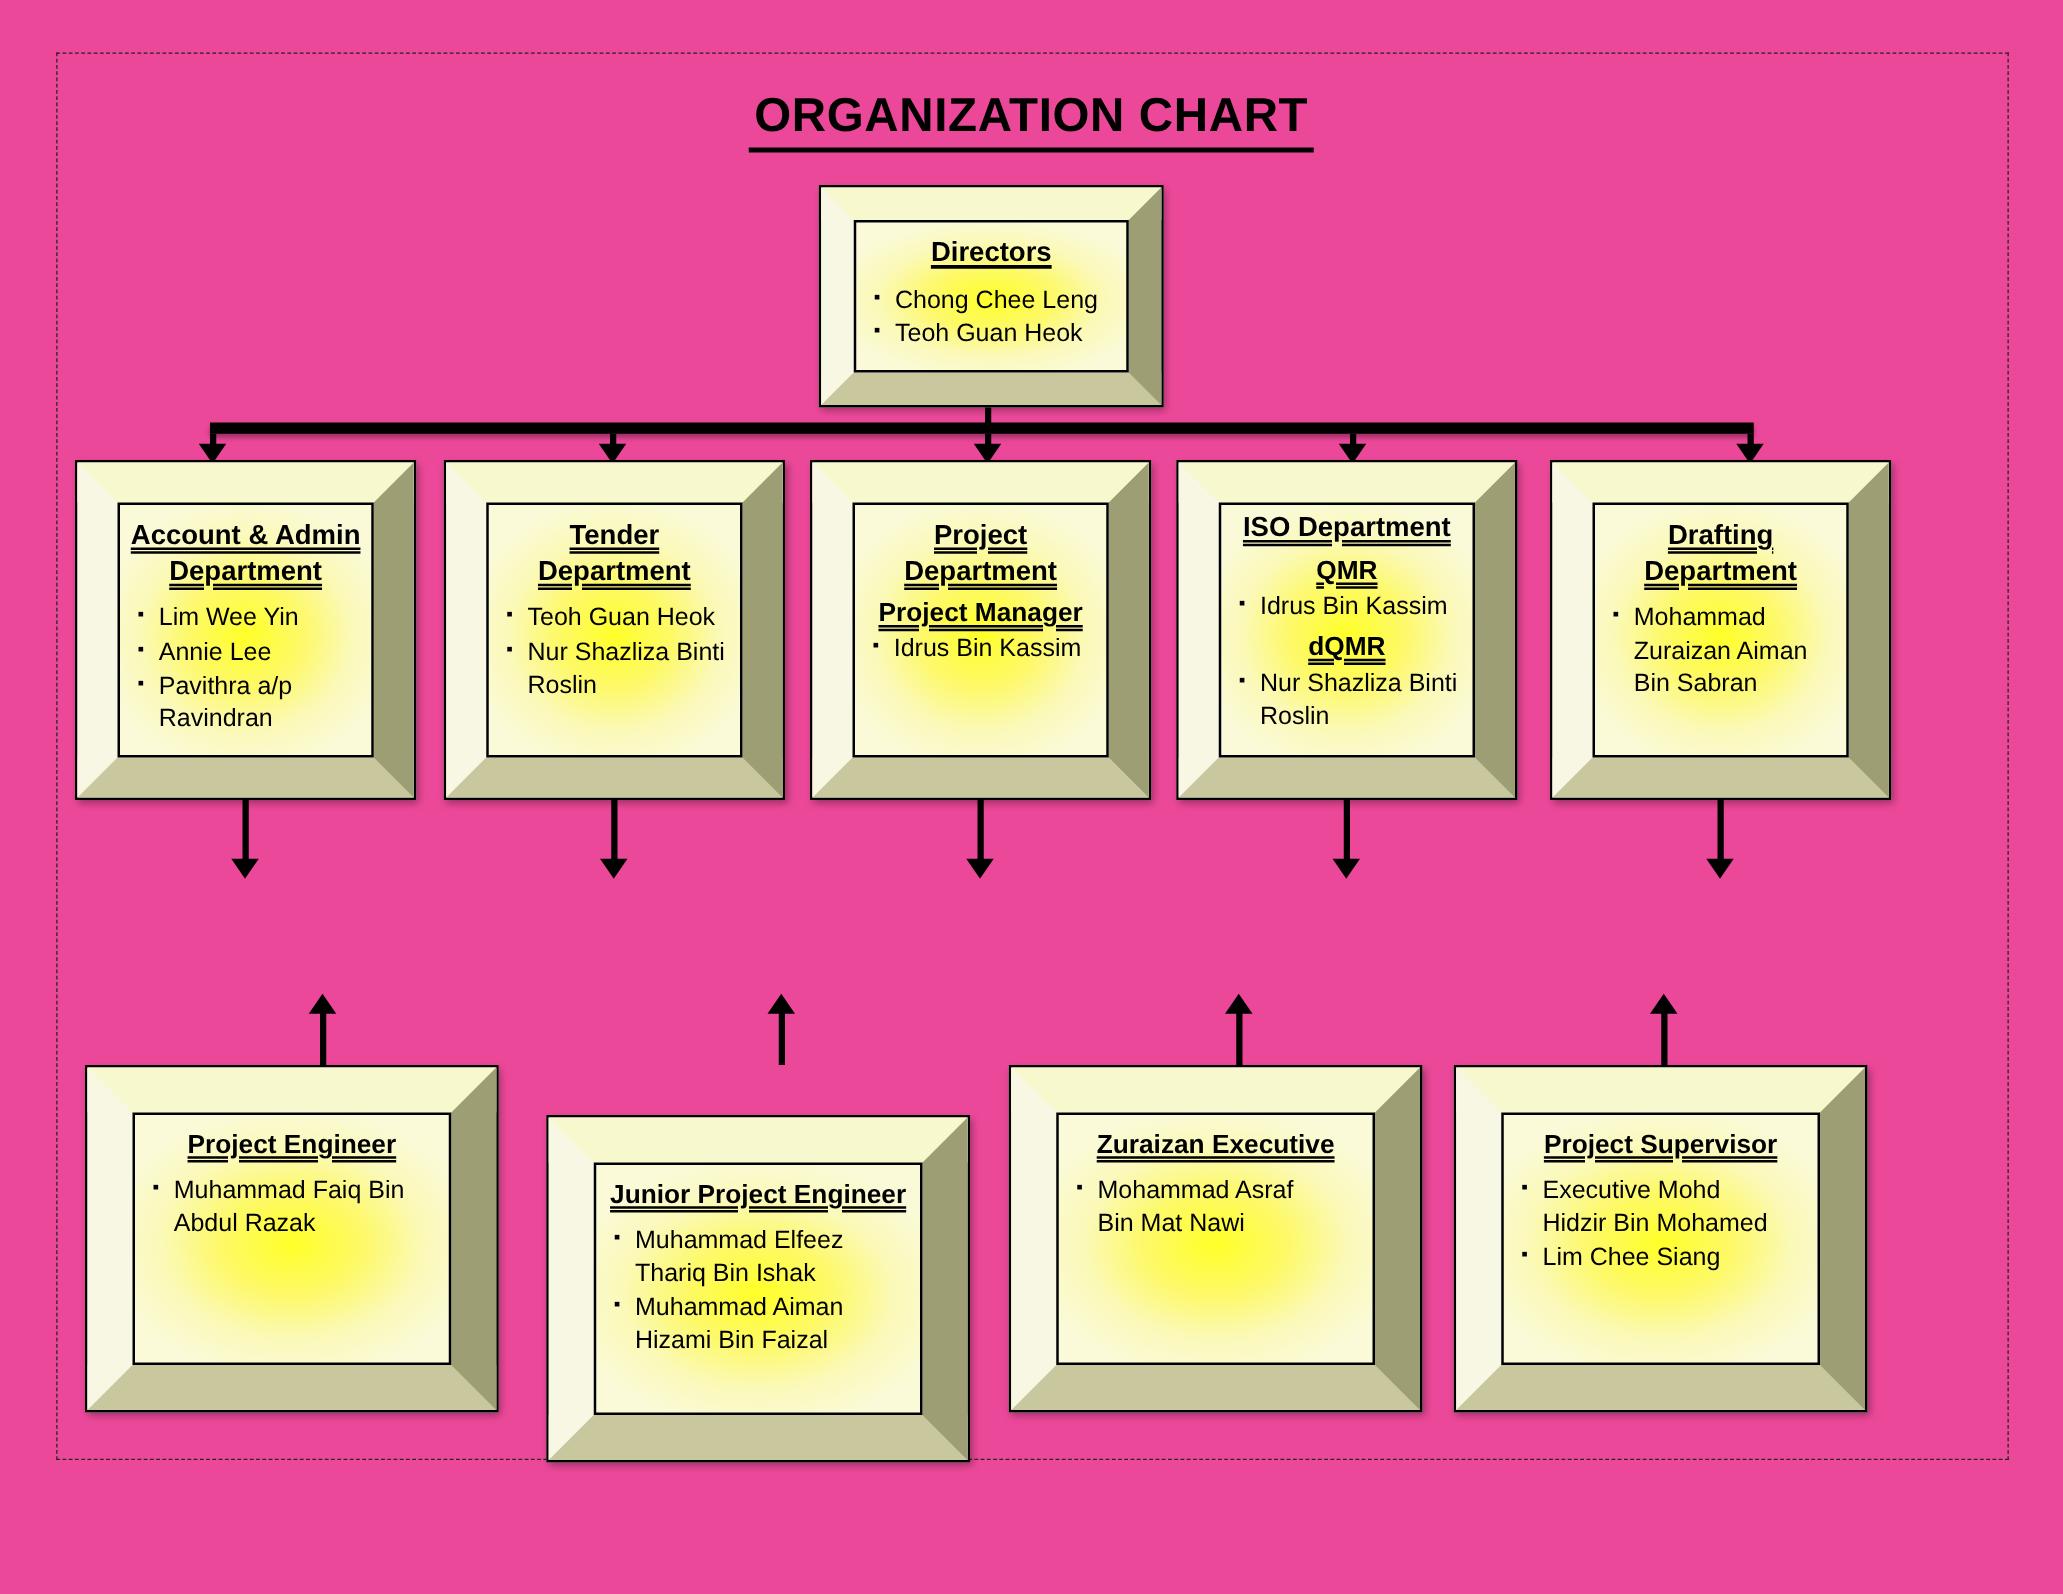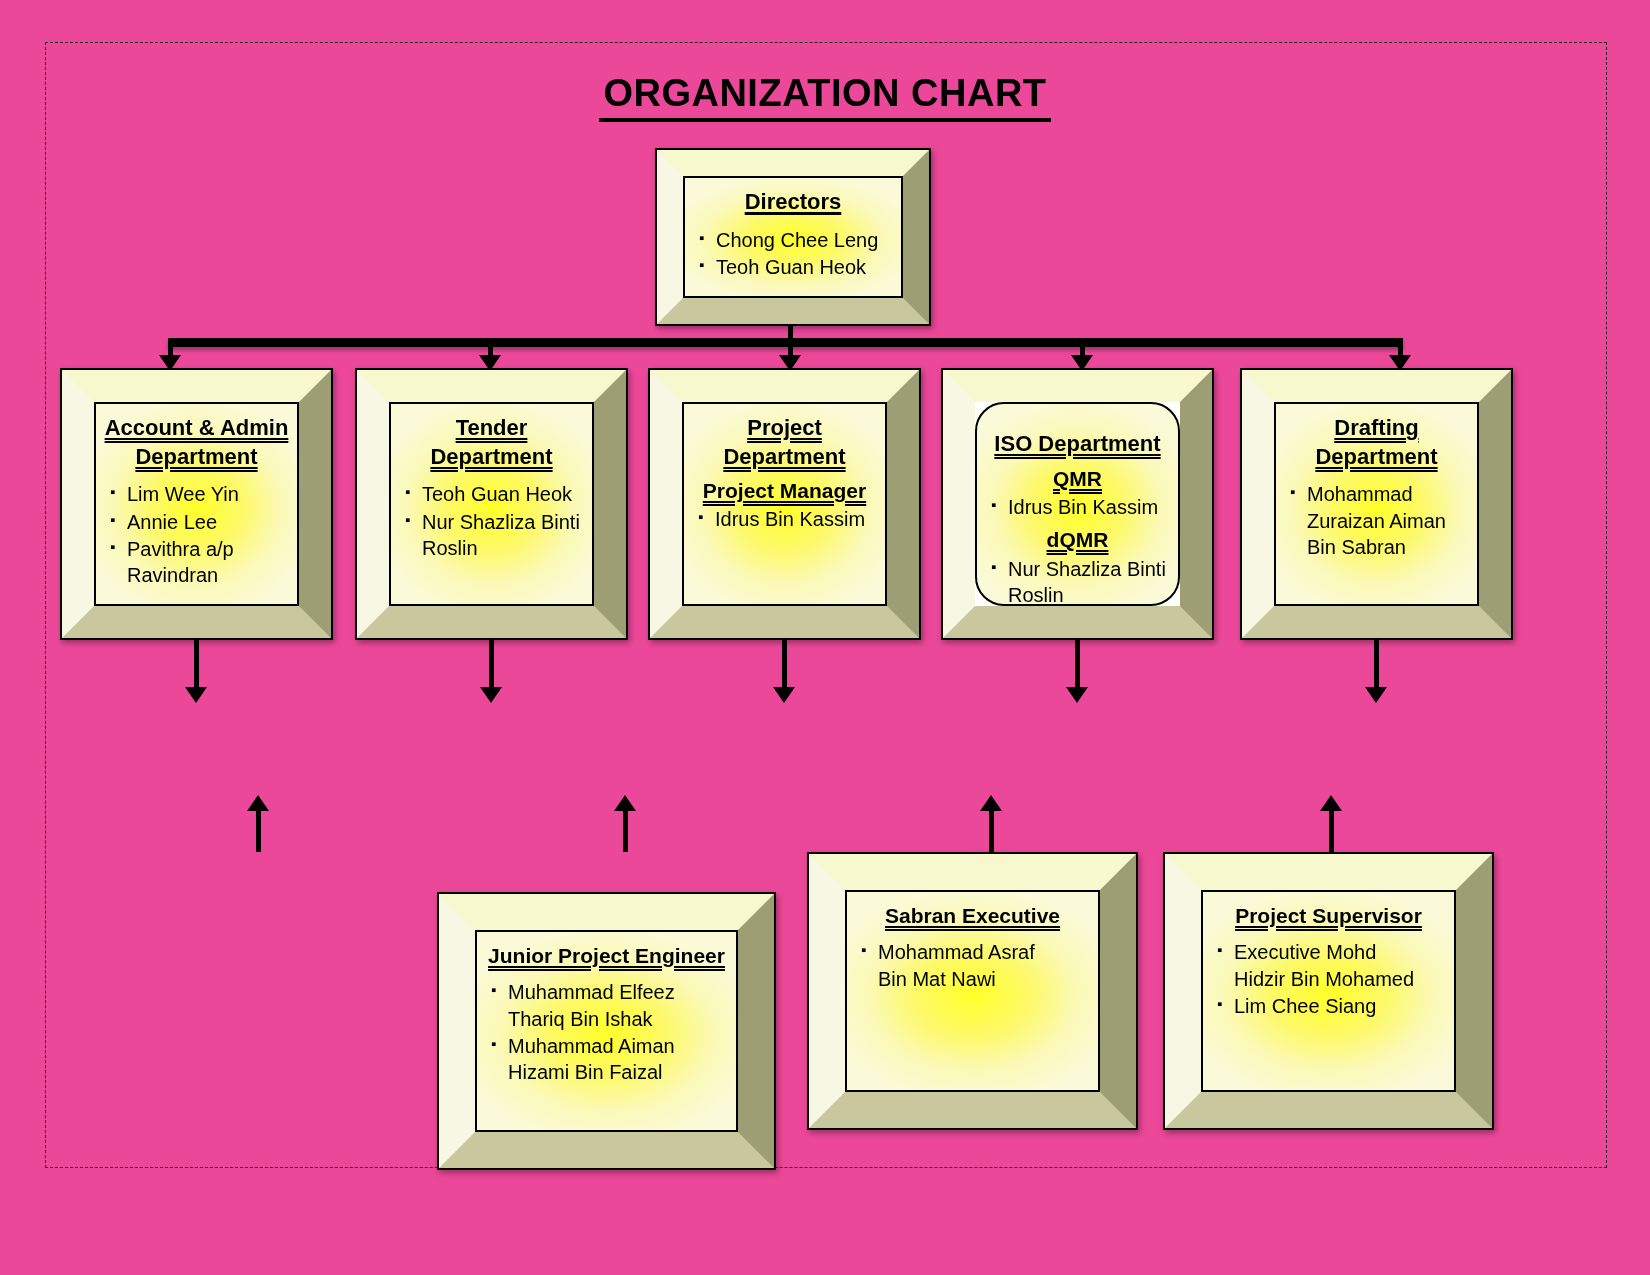--- a/index.html
+++ b/index.html
@@ -132,21 +132,21 @@
         <div class="subheading">Project Manager</div>
         <ul class="members">
             <li class="member"><span>Idrus Bin Kassim</span></li>
           </ul>
       </div>
     </div>
   </div>
 
   <div class="box3d" style="left:941px;top:368px;width:273px;height:272px;">
     <div class="bevel bv32">
-      <div class="panel" style="padding-top:22px;border-radius:29px;">
+      <div class="panel" style="padding-top:0;">
         <div class="heading" style="margin-bottom:2px;">ISO Department</div>
         <div class="subheading">QMR</div>
         <ul class="members">
             <li class="member"><span>Idrus Bin Kassim</span></li>
           </ul>
         <div class="subheading">dQMR</div>
         <ul class="members">
             <li class="member"><span>Nur Shazliza Binti Roslin</span></li>
           </ul>
       </div>
@@ -179,37 +179,47 @@
 
   <div class="ahead up" style="left:247px;top:795px;"></div>
   <div class="vline" style="left:256px;top:809px;height:43px;"></div>
   <div class="ahead up" style="left:614px;top:795px;"></div>
   <div class="vline" style="left:623px;top:809px;height:43px;"></div>
   <div class="ahead up" style="left:980px;top:795px;"></div>
   <div class="vline" style="left:989px;top:809px;height:43px;"></div>
   <div class="ahead up" style="left:1320px;top:795px;"></div>
   <div class="vline" style="left:1329px;top:809px;height:43px;"></div>
 
+  <div class="box3d" style="left:68px;top:852px;width:331px;height:278px;">
+    <div class="bevel bv36">
+      <div class="panel">
+        <div class="heading nowrap" style="font-size:21px;">Project Engineer</div>
+        <ul class="members">
+            <li class="member"><span>Muhammad Faiq Bin Abdul Razak</span></li>
+          </ul>
+      </div>
+    </div>
+  </div>
 
   <div class="box3d" style="left:437px;top:892px;width:339px;height:278px;">
     <div class="bevel bv36">
       <div class="panel">
         <div class="heading nowrap" style="font-size:21px;">Junior Project Engineer</div>
         <ul class="members" style="max-width:190px;">
             <li class="member"><span>Muhammad Elfeez Thariq Bin Ishak</span></li>
             <li class="member"><span>Muhammad Aiman Hizami Bin Faizal</span></li>
           </ul>
       </div>
     </div>
   </div>
 
   <div class="box3d" style="left:807px;top:852px;width:331px;height:278px;">
     <div class="bevel bv36">
       <div class="panel">
-        <div class="heading nowrap" style="font-size:21px;">Sabran Executive</div>
+        <div class="heading nowrap" style="font-size:21px;">Zuraizan Executive</div>
         <ul class="members" style="max-width:200px;">
             <li class="member"><span>Mohammad Asraf Bin Mat Nawi</span></li>
           </ul>
       </div>
     </div>
   </div>
 
   <div class="box3d" style="left:1163px;top:852px;width:331px;height:278px;">
     <div class="bevel bv36">
       <div class="panel">

